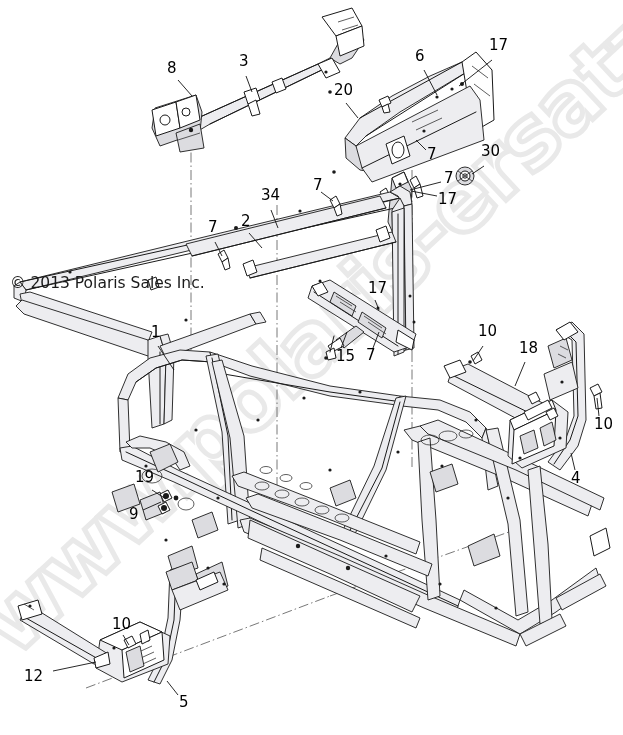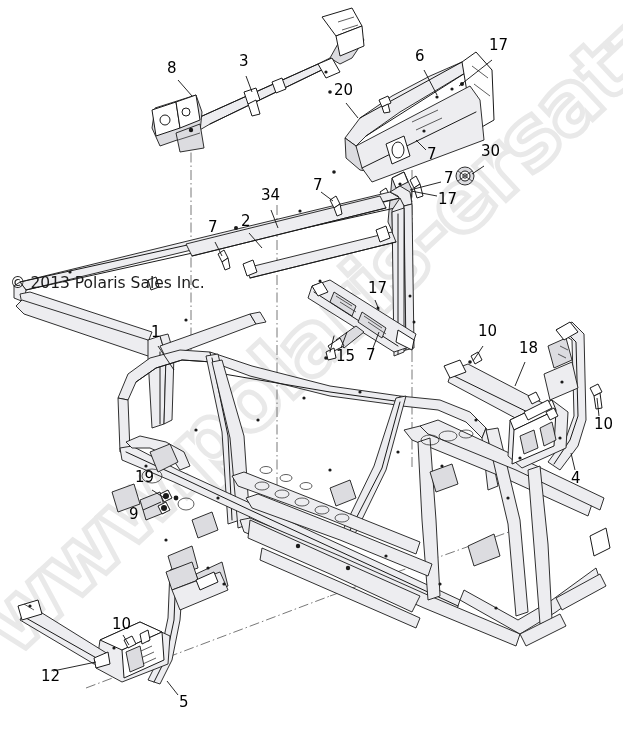--- a/index.html
+++ b/index.html
@@ -422,17 +422,17 @@
     <span class="callout" style="left:366px;top:348px">7</span>
     <span class="callout" style="left:336px;top:349px">15</span>
     <span class="callout" style="left:151px;top:325px">1</span>
     <span class="callout" style="left:478px;top:324px">10</span>
     <span class="callout" style="left:519px;top:341px">18</span>
     <span class="callout" style="left:594px;top:417px">10</span>
     <span class="callout" style="left:571px;top:471px">4</span>
     <span class="callout" style="left:135px;top:470px">19</span>
     <span class="callout" style="left:129px;top:507px">9</span>
     <span class="callout" style="left:112px;top:617px">10</span>
-    <span class="callout" style="left:41px;top:669px">12</span>
+    <span class="callout" style="left:24px;top:669px">12</span>
     <span class="callout" style="left:179px;top:695px">5</span>
   </div>
 
 </div>
 
 </body></html>

